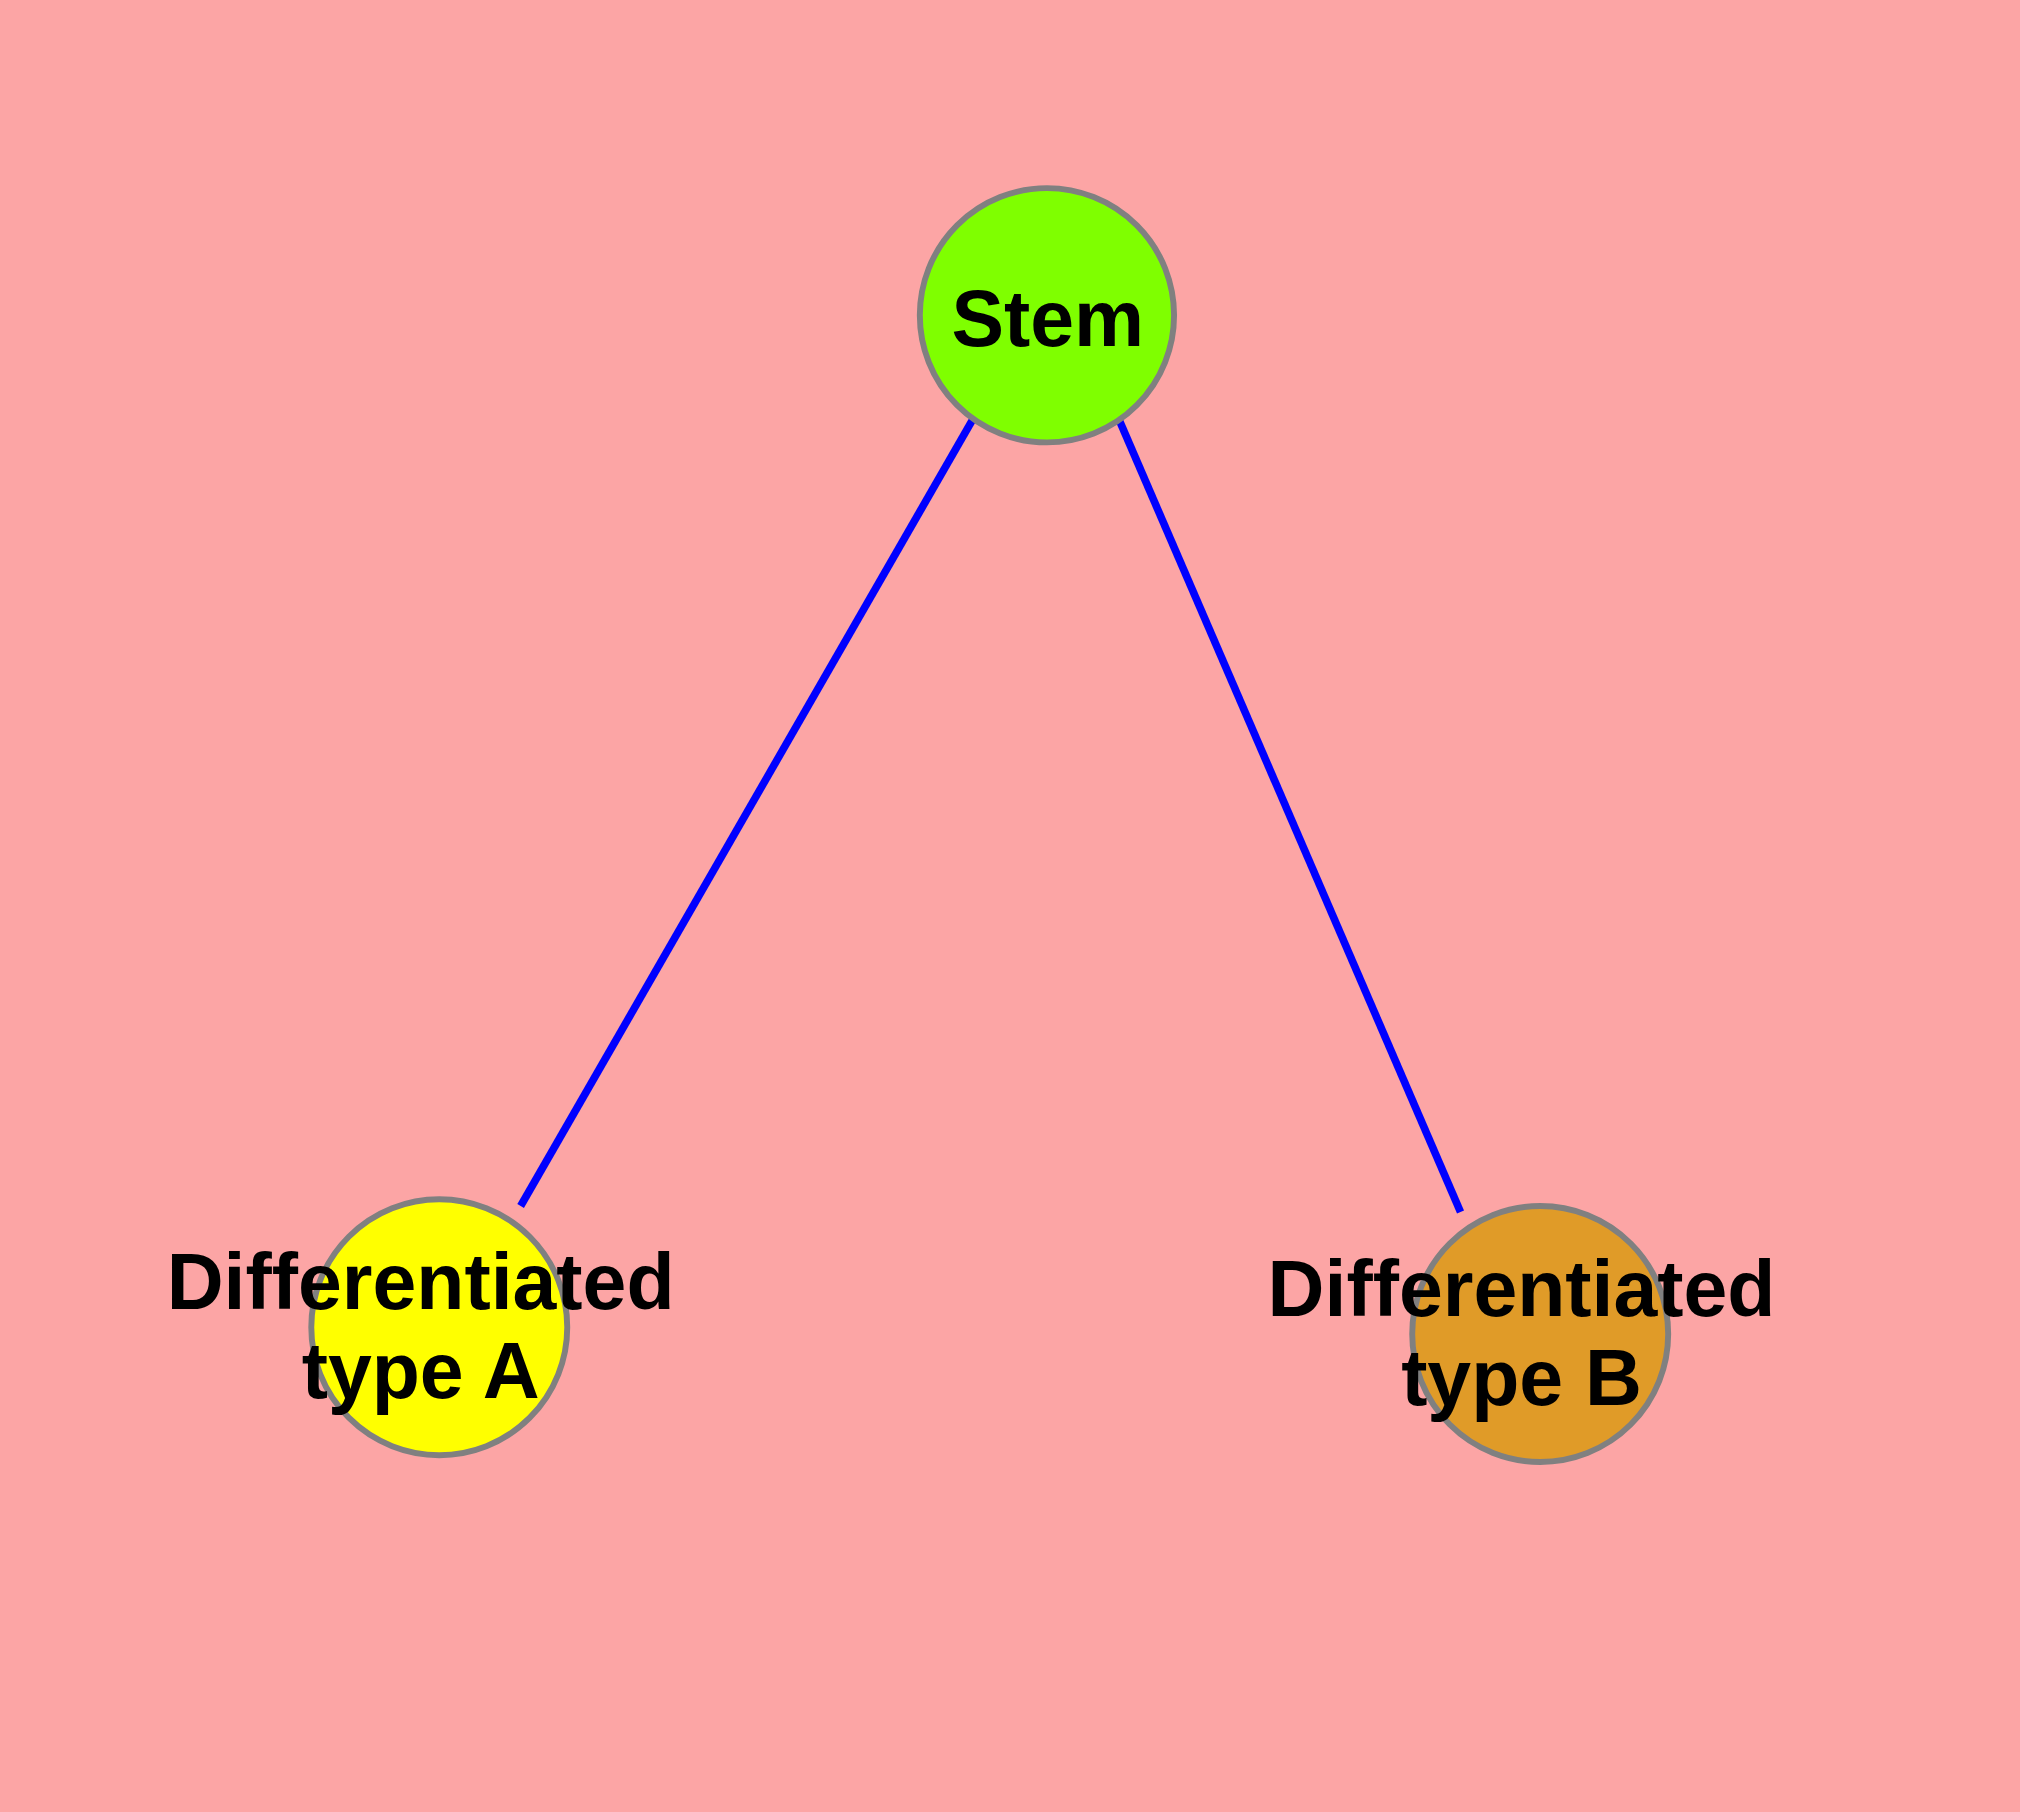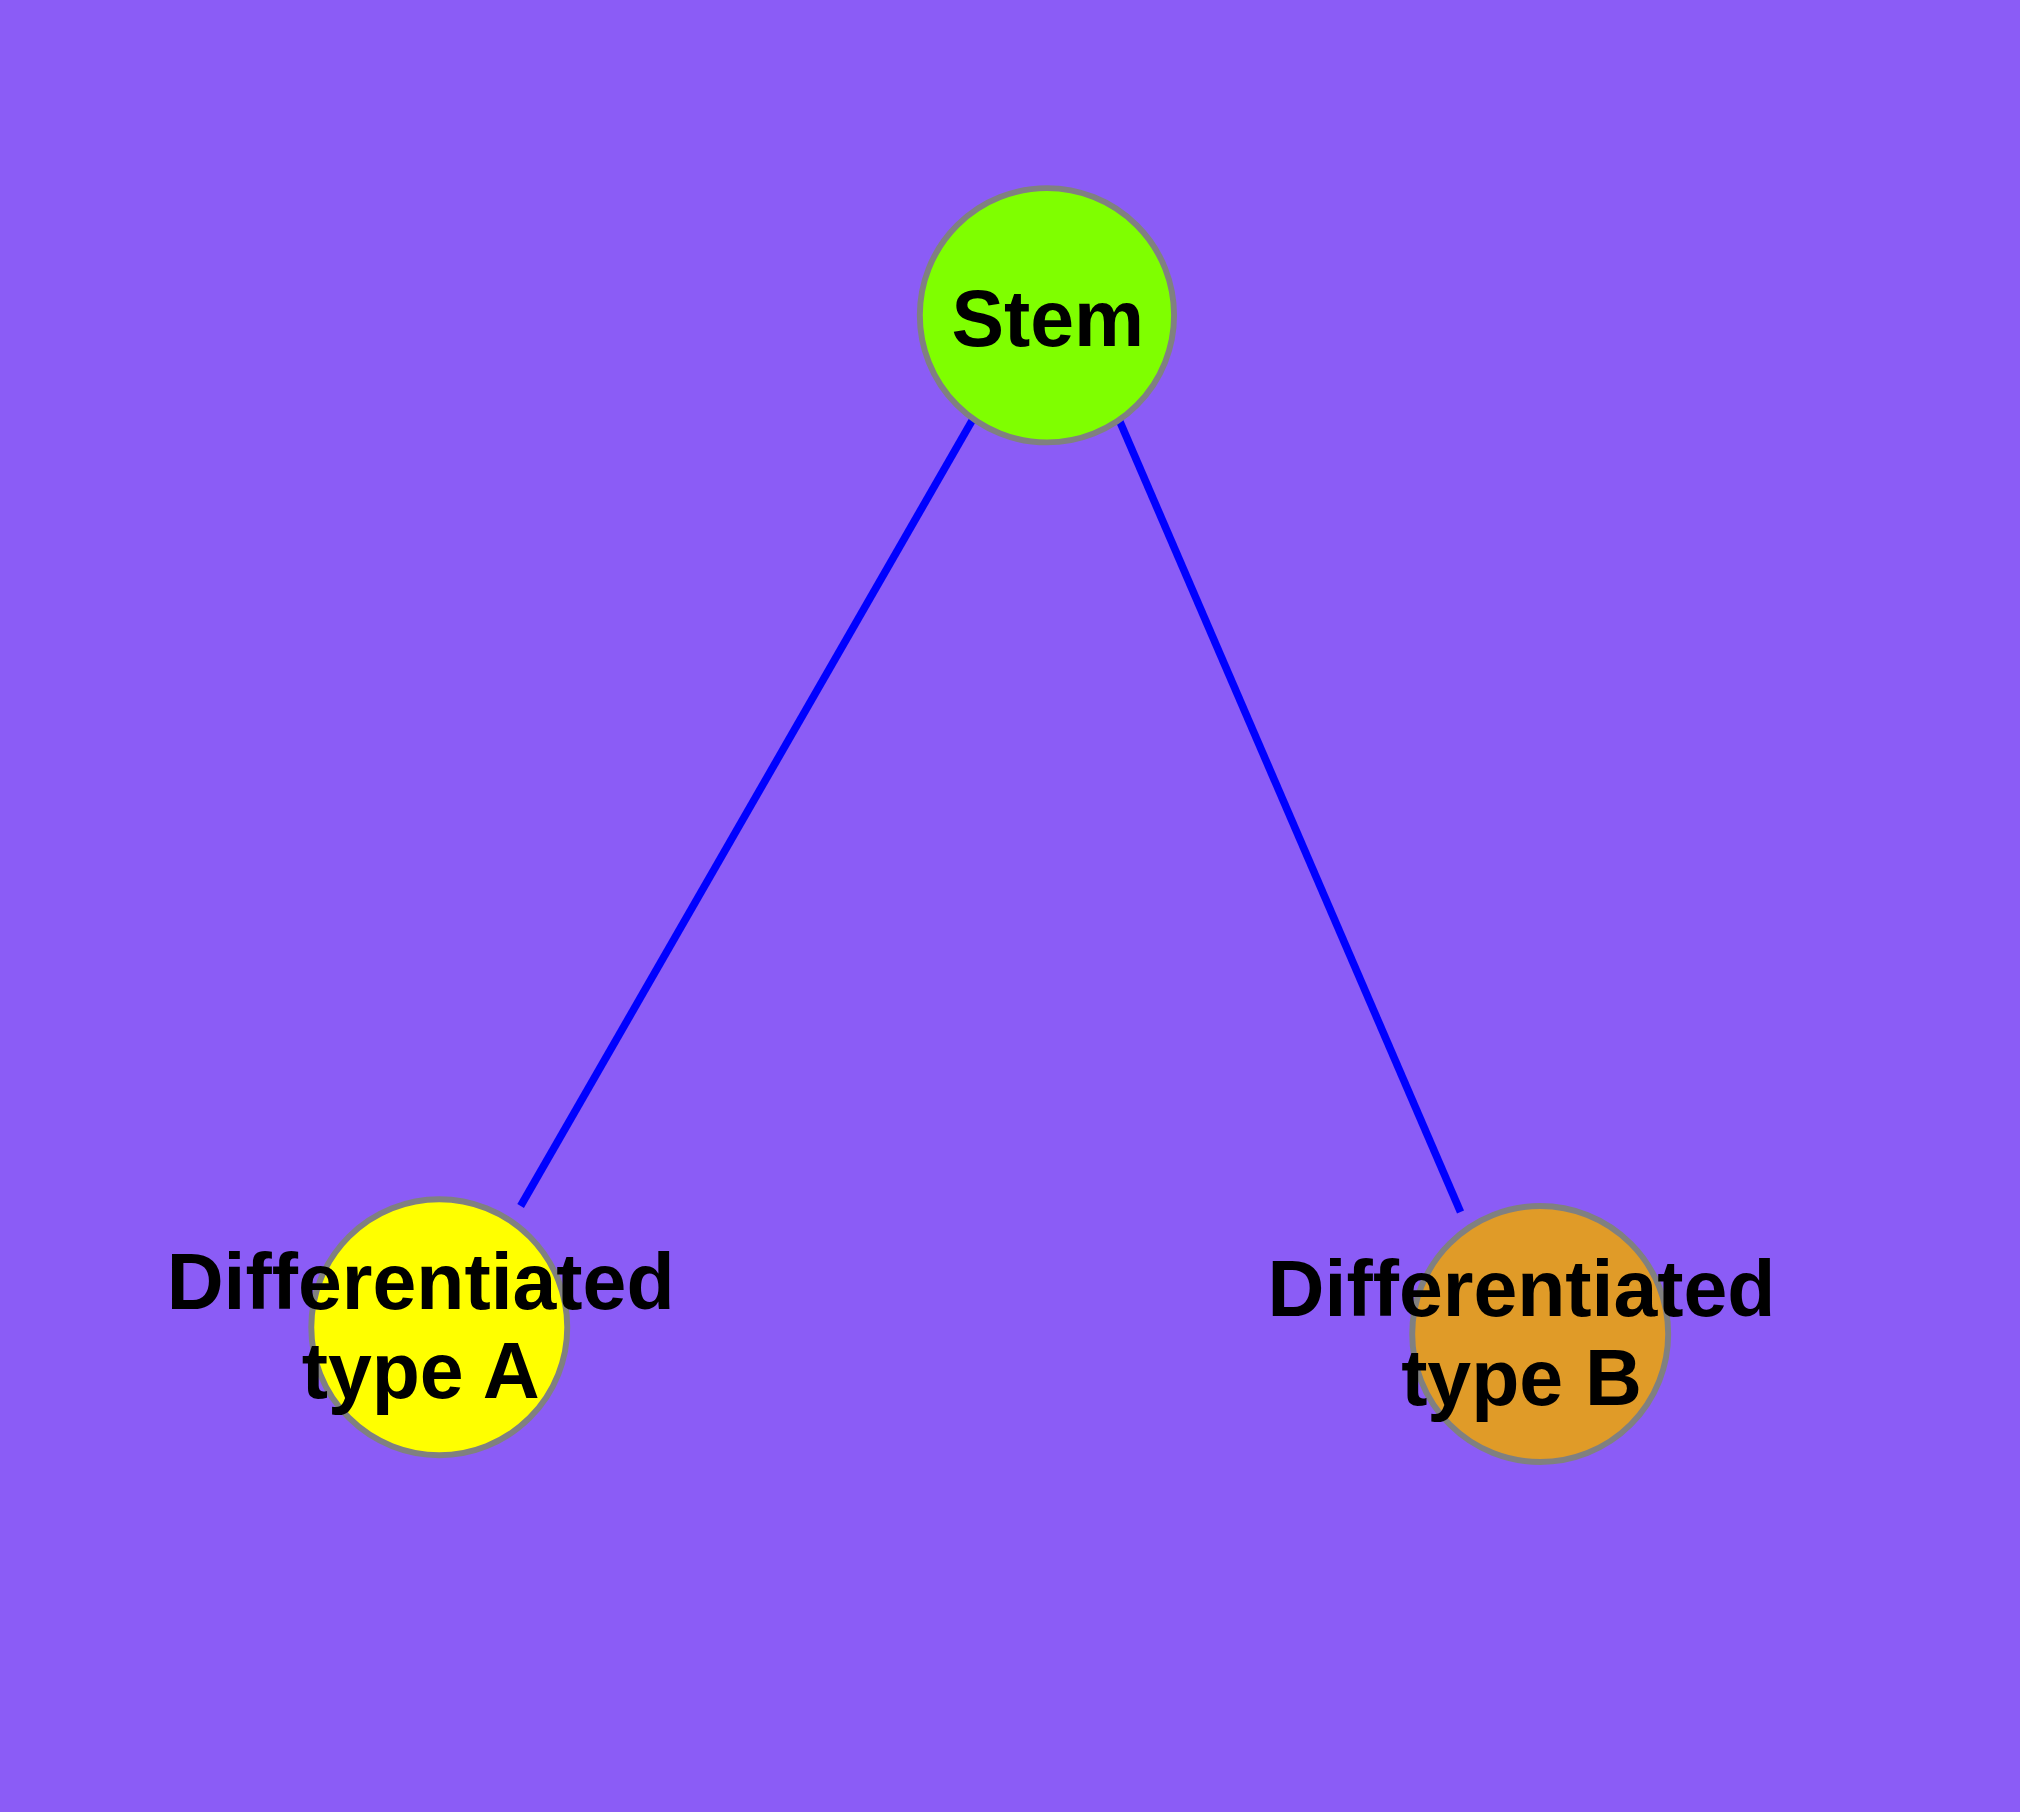--- a/index.html
+++ b/index.html
@@ -6,21 +6,21 @@
   html, body {
     margin: 0;
     padding: 0;
     background: #ffffff;
   }
   #canvas {
     position: relative;
     width: 2021px;
     height: 1812px;
     overflow: hidden;
-    background: #8b5cf6;
+    background: #fca5a5;
     font-family: "Liberation Sans", sans-serif;
   }
   #graph-svg {
     position: absolute;
     inset: 0;
     width: 2021px;
     height: 1812px;
     display: block;
   }
   .node-circle {

